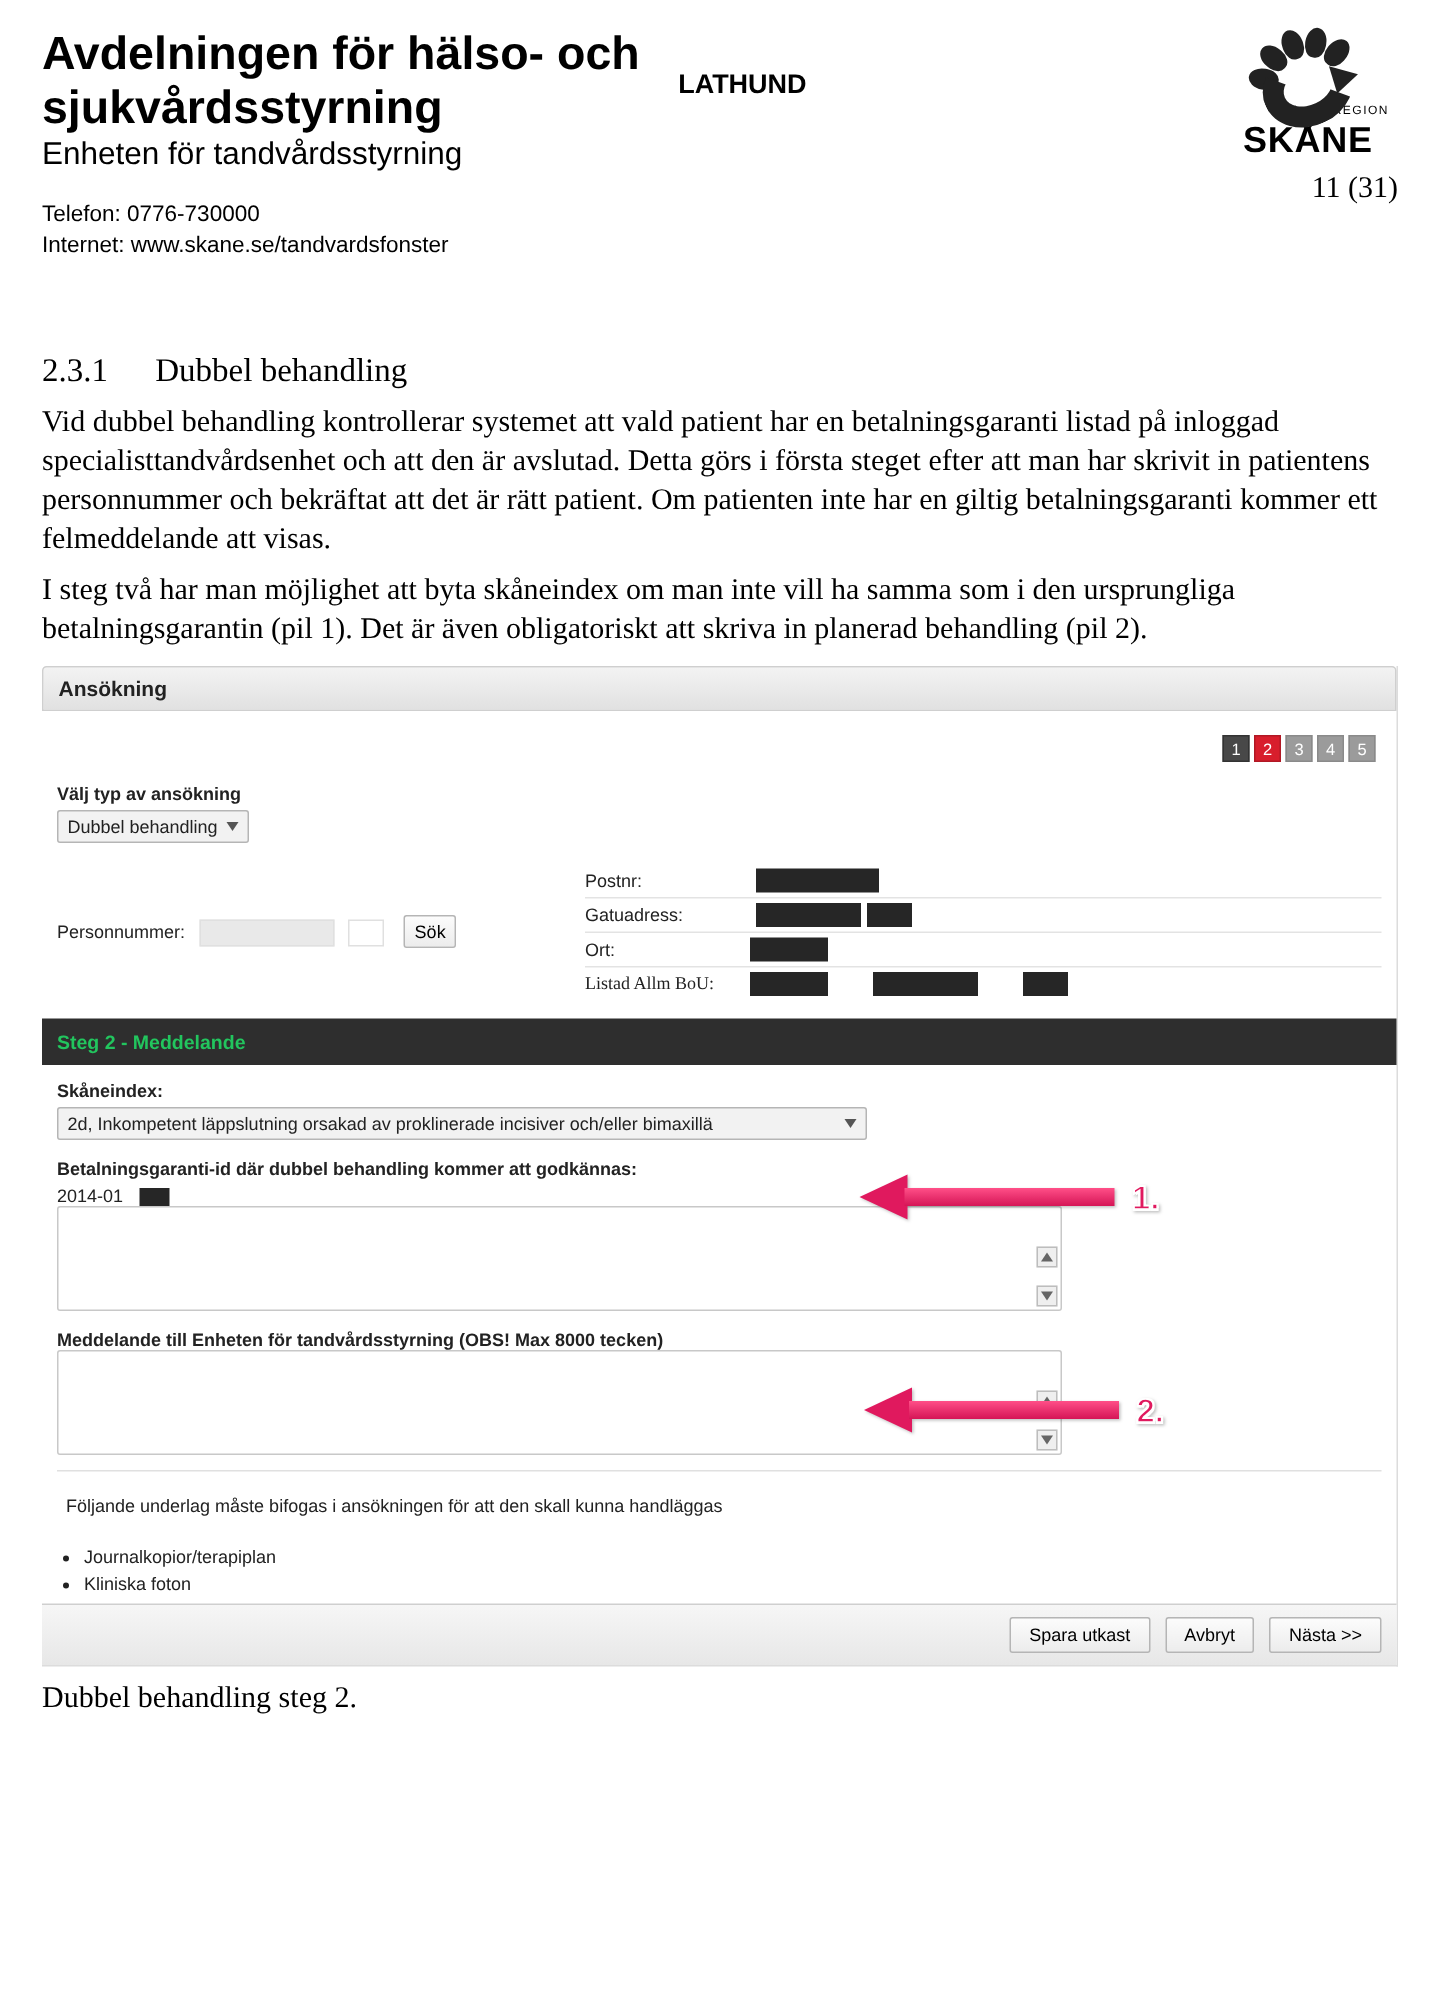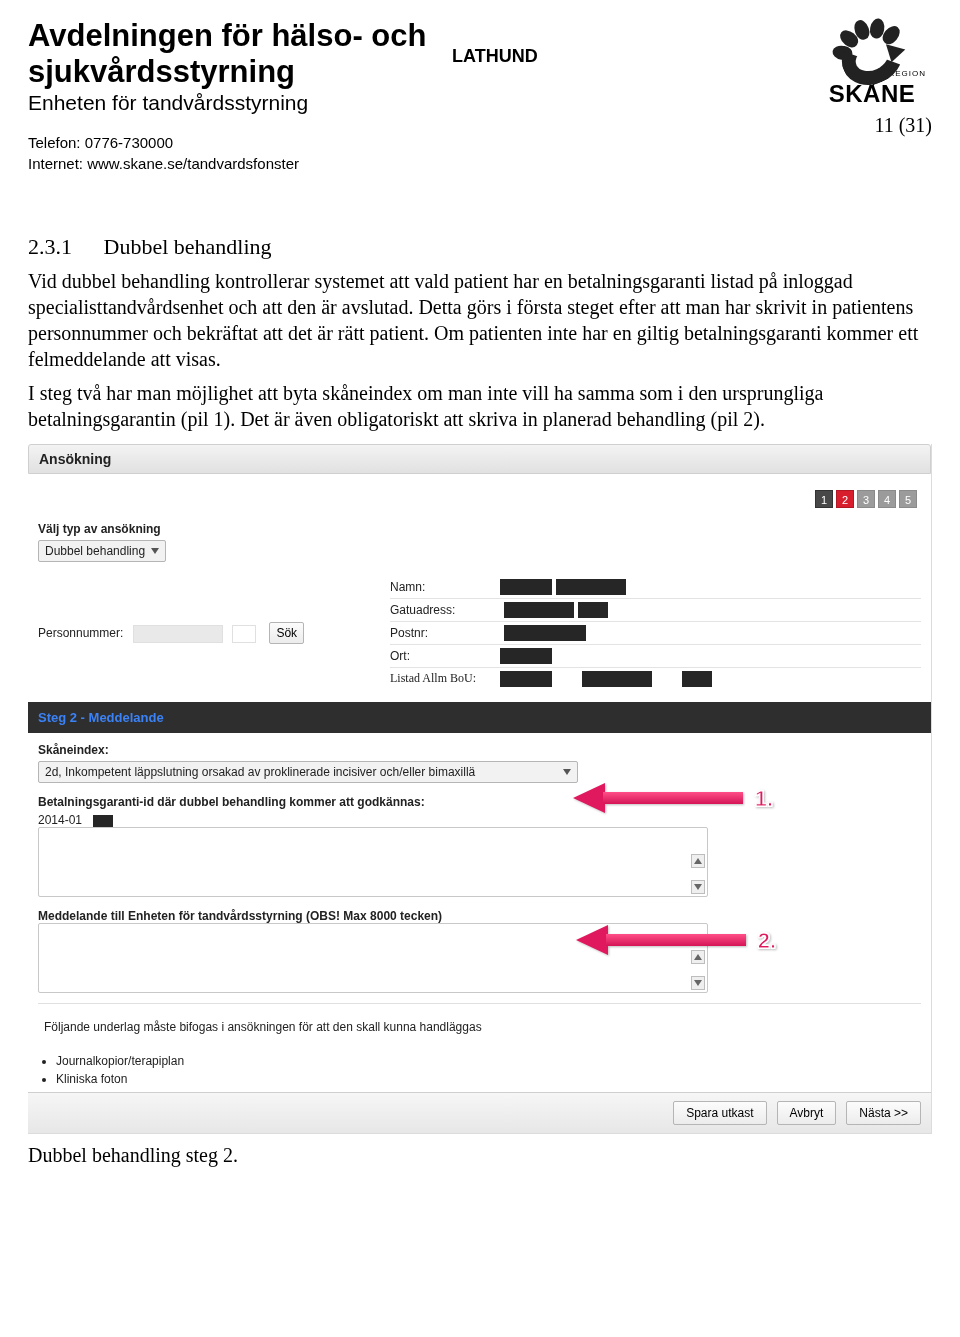--- a/index.html
+++ b/index.html
@@ -84,21 +84,21 @@
   .chev { width:0;height:0;border-left:4px solid transparent;border-right:4px solid transparent;border-top:6px solid #555;}
   .row { display:flex; align-items:center; gap:12px; margin-top:14px;}
   .col-left{width:340px;}
   .col-right{flex:1;}
   .input-ghost{display:inline-block;width:90px;height:18px;background:#e9e9e9;border:1px solid #e0e0e0;margin-left:6px;vertical-align:middle;}
   .input-ghost.sm{width:24px;background:#fff;}
   .info-row{display:flex;align-items:center;font-size:12px;padding:3px 0;border-bottom:1px solid #e3e3e3;}
   .info-row .lbl{width:110px;}
   .redact{display:inline-block;background:#262626;height:16px;}
   .r1{width:52px;} .r2{width:70px;margin-left:4px;} .r3{width:30px;margin-left:4px;}
-  .dark-row{background:#2e2e2e;color:#3b82f6;padding:8px 10px;margin:12px -10px 10px -10px;font-weight:bold;font-size:13px;}
+  .dark-row{background:#2e2e2e;color:#22c55e;padding:8px 10px;margin:12px -10px 10px -10px;font-weight:bold;font-size:13px;}
   .wide-select{width:540px;justify-content:space-between;}
   .sub{font-size:12px;margin-top:12px;}
   .sub .bold{font-weight:bold;}
   .textbox{
     width:100%; max-width:670px; height:70px; background:#fff;
     border:1px solid #c8c8c8; border-radius:2px; position:relative;
   }
   .textbox .scroll-up,.textbox .scroll-down{
     position:absolute; right:2px; width:14px;height:14px;
     border:1px solid #bdbdbd;background:#efefef;
@@ -202,33 +202,28 @@
       <div class="row">
         <div class="col-left">
           <span>Personnummer:</span>
           <span class="input-ghost"></span>
           <span class="input-ghost sm"></span>
           &nbsp;&nbsp;
           <button class="btn">Sök</button>
         </div>
         <div class="col-right">
           <div class="info-row">
-              <span class="lbl">Namn:</span>
-            <span class="redact r1"></span>
-              <span class="redact r2"></span>
+              <span class="lbl">Postnr:</span>
+            <span class="redact r3"></span>
+              <span class="redact r1"></span>
             </div>
           <div class="info-row">
               <span class="lbl">Gatuadress:</span>
             <span class="redact r2"></span>
               <span class="redact r3"></span>
-            </div>
-          <div class="info-row">
-              <span class="lbl">Postnr:</span>
-            <span class="redact r3"></span>
-              <span class="redact r1"></span>
             </div>
           <div class="info-row">
               <span class="lbl">Ort:</span>
             <span class="redact r1"></span>
             </div>
           <div class="info-row" style="border-bottom:none;font-family:Liberation Serif, serif;">
               <span class="lbl">Listad Allm BoU:</span>
             <span class="redact r1"></span>
             <span class="redact r2" style="margin-left:30px;"></span>
             <span class="redact r3" style="margin-left:30px;"></span>

